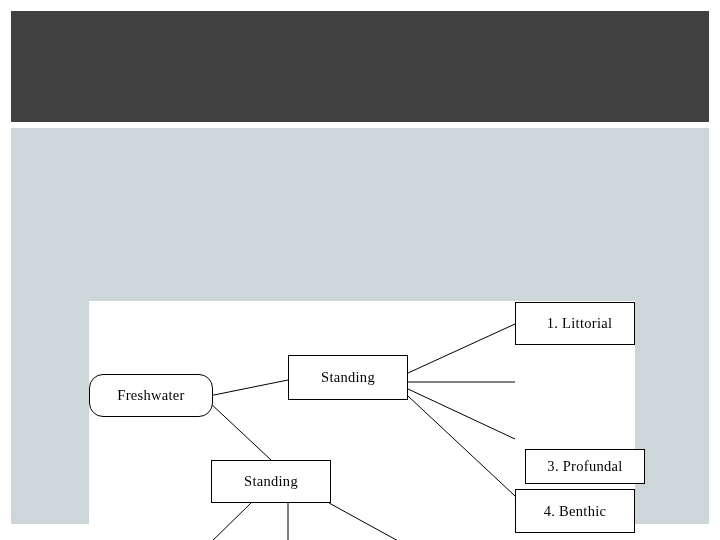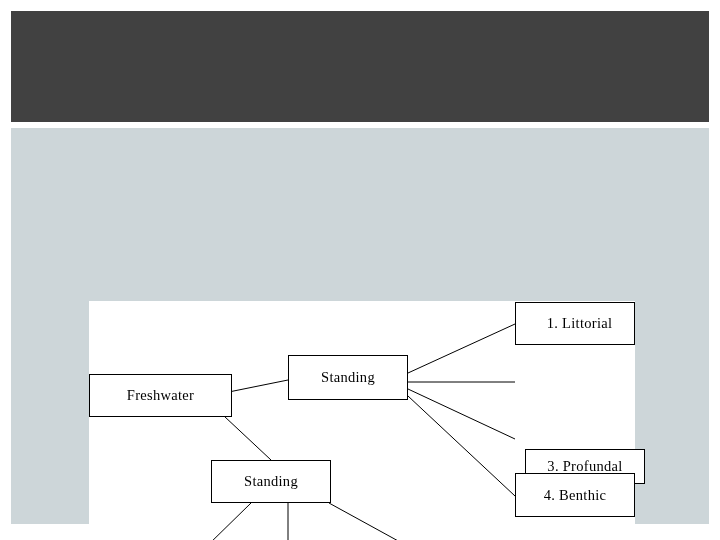--- a/index.html
+++ b/index.html
@@ -98,22 +98,22 @@
           <line x1="120" y1="101" x2="182" y2="159" stroke="#000000" stroke-width="1"></line>
           <line x1="319" y1="72" x2="426" y2="23" stroke="#000000" stroke-width="1"></line>
           <line x1="319" y1="81" x2="426" y2="81" stroke="#000000" stroke-width="1"></line>
           <line x1="319" y1="88" x2="426" y2="138" stroke="#000000" stroke-width="1"></line>
           <line x1="319" y1="95" x2="426" y2="195" stroke="#000000" stroke-width="1"></line>
           <line x1="162" y1="202" x2="116" y2="247" stroke="#000000" stroke-width="1"></line>
           <line x1="199" y1="202" x2="199" y2="247" stroke="#000000" stroke-width="1"></line>
           <line x1="240" y1="202" x2="322" y2="247" stroke="#000000" stroke-width="1"></line>
         </svg>
 
-    <div class="node" style="left: 0px; top: 73px; width: 143px; height: 43px;">Freshwater</div>
+    <div class="node" style="left: 0px; top: 73px; width: 124px; height: 43px; border-radius: 14px;">Freshwater</div>
         <div class="node" style="left: 199px; top: 54px; width: 120px; height: 45px;">Standing</div>
         <div class="node" style="left: 122px; top: 159px; width: 120px; height: 43px;">Standing</div>
         <div class="node" style="left: 426px; top: 1px; width: 120px; height: 43px; padding-left: 9px;">1. Littorial</div>
         <div class="node" style="left: 436px; top: 116px; width: 120px; height: 35px; margin-top: 32px;">3. Profundal</div>
-        <div class="node" style="left: 426px; top: 172px; width: 120px; height: 44px;">4. Benthic</div>
+        <div class="node" style="left: 426px; top: 188px; width: 120px; height: 44px;">4. Benthic</div>
       </div>
 
   </div>
 </div>
 
 </body></html>

